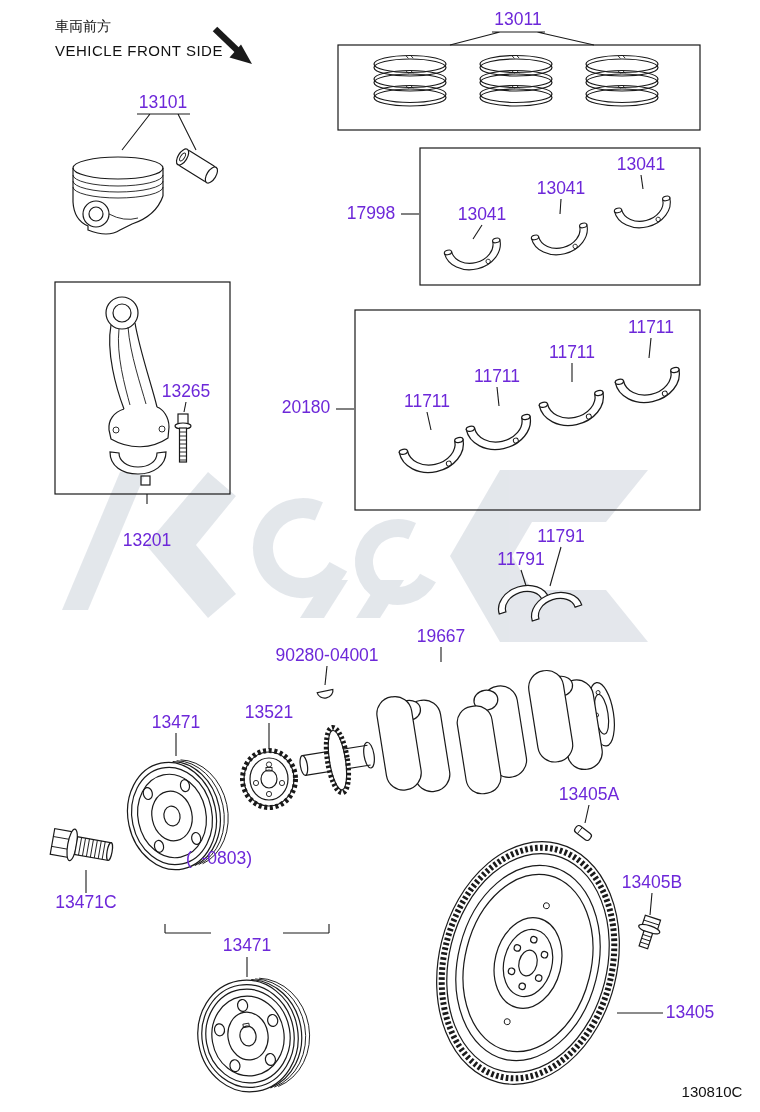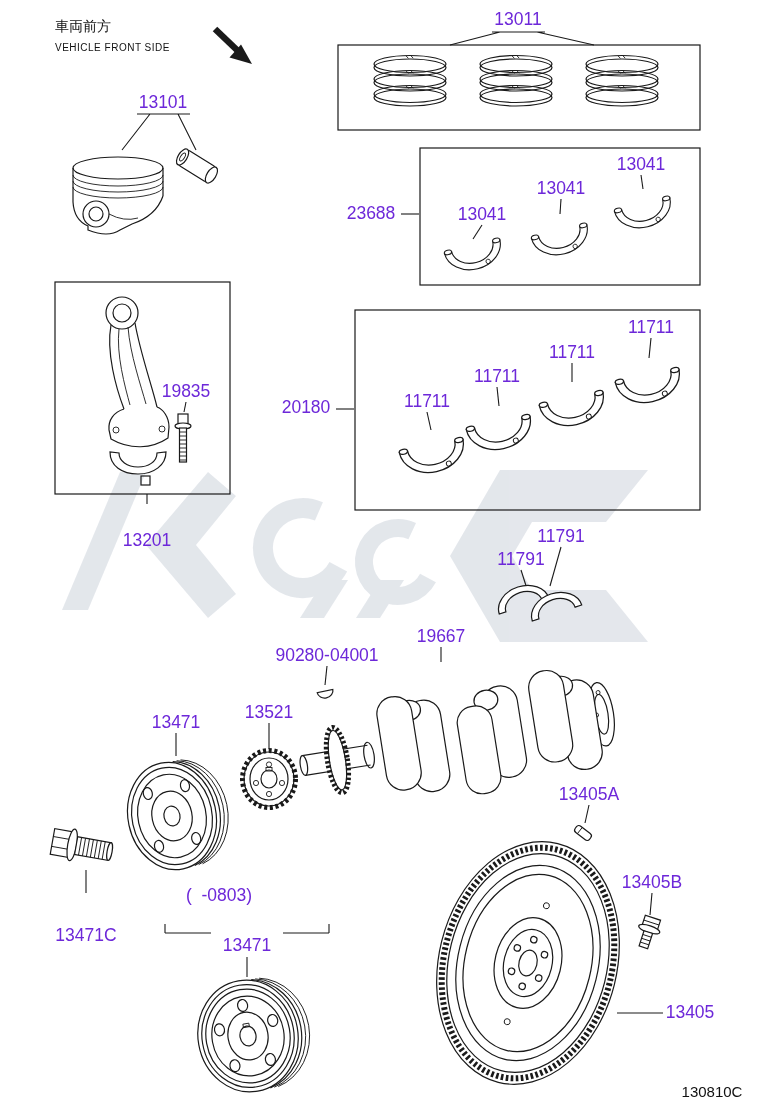--- a/index.html
+++ b/index.html
@@ -6,21 +6,21 @@
   #page{position:relative;width:760px;height:1112px;background:#ffffff;overflow:hidden;
         font-family:"Liberation Sans", sans-serif;color:#111;border-radius:14px;}
   #art{position:absolute;left:0;top:0;}
   .ink{fill:none;stroke:#1a1a1a;stroke-width:1.2;}
   .inkf{fill:#ffffff;stroke:#1a1a1a;stroke-width:1.2;}
   .thin{fill:none;stroke:#1a1a1a;stroke-width:0.9;}
   .lead{fill:none;stroke:#1a1a1a;stroke-width:1.1;}
   .lbl{position:absolute;transform:translateX(-50%);font-size:17.5px;line-height:19px;
        white-space:pre;color:#6d28d9;}
   .hdr-jp{position:absolute;left:55px;top:18px;font-size:14px;white-space:pre;}
-  .hdr-en{position:absolute;left:55px;top:42px;font-size:10px;letter-spacing:0.5px;white-space:pre;}
+  .hdr-en{position:absolute;left:55px;top:42px;font-size:15px;letter-spacing:0.5px;white-space:pre;}
   .code{position:absolute;transform:translateX(-50%);font-size:15px;}
 </style>
 </head>
 <body>
 
 <div id="page">
 
 <svg id="art" width="760" height="1112" viewBox="0 0 760 1112">
   <defs>
     <g id="ring">
@@ -260,39 +260,39 @@
     <rect x="-4.5" y="-1" width="9" height="16" class="inkf"></rect>
     <path d="M-4.5,3 h9 M-4.5,7 h9 M-4.5,11 h9" class="thin"></path>
   </g>
 </svg>
 
 <div class="hdr-jp">車両前方</div>
 <div class="hdr-en">VEHICLE FRONT SIDE</div>
 
 <div class="lbl" style="left:518px;top:10px">13011</div>
 <div class="lbl" style="left:163px;top:93px">13101</div>
-<div class="lbl" style="left:371px;top:204px">23688</div>
+<div class="lbl" style="left:371px;top:204px">17998</div>
 <div class="lbl" style="left:482px;top:205px">13041</div>
 <div class="lbl" style="left:561px;top:179px">13041</div>
 <div class="lbl" style="left:641px;top:155px">13041</div>
-<div class="lbl" style="left:186px;top:382px">19835</div>
+<div class="lbl" style="left:186px;top:382px">13265</div>
 <div class="lbl" style="left:147px;top:531px">13201</div>
 <div class="lbl" style="left:306px;top:398px">20180</div>
 <div class="lbl" style="left:427px;top:392px">11711</div>
 <div class="lbl" style="left:497px;top:367px">11711</div>
 <div class="lbl" style="left:572px;top:343px">11711</div>
 <div class="lbl" style="left:651px;top:318px">11711</div>
 <div class="lbl" style="left:561px;top:527px">11791</div>
 <div class="lbl" style="left:521px;top:550px">11791</div>
 <div class="lbl" style="left:441px;top:627px">19667</div>
 <div class="lbl" style="left:327px;top:646px">90280-04001</div>
 <div class="lbl" style="left:269px;top:703px">13521</div>
 <div class="lbl" style="left:176px;top:713px">13471</div>
-<div class="lbl" style="left:86px;top:926px">13471C</div>
-<div class="lbl" style="left:219px;top:886px">(  -0803)</div>
+<div class="lbl" style="left:86px;top:893px">13471C</div>
+<div class="lbl" style="left:219px;top:849px">(  -0803)</div>
 <div class="lbl" style="left:247px;top:936px">13471</div>
 <div class="lbl" style="left:589px;top:785px">13405A</div>
 <div class="lbl" style="left:652px;top:873px">13405B</div>
 <div class="lbl" style="left:690px;top:1003px">13405</div>
 
 <div class="code" style="left:712px;top:1083px">130810C</div>
 
 </div>
 
 </body></html>

